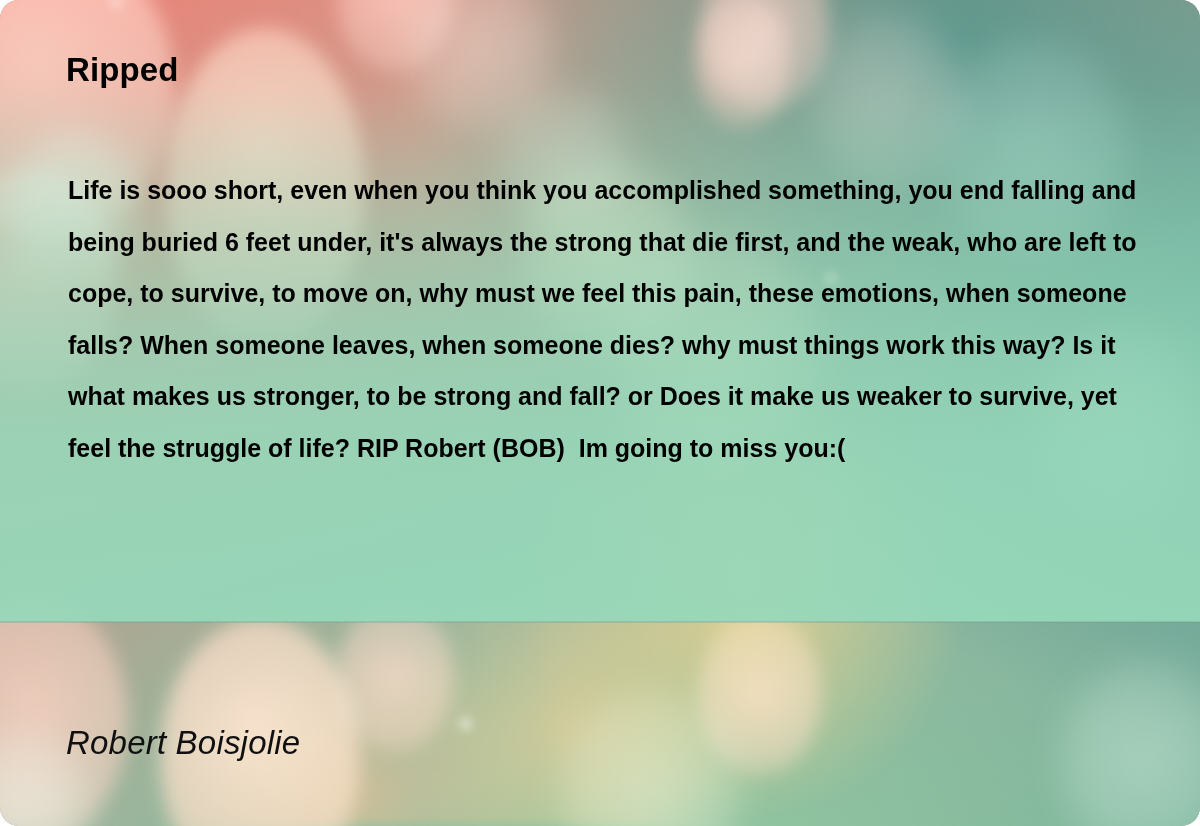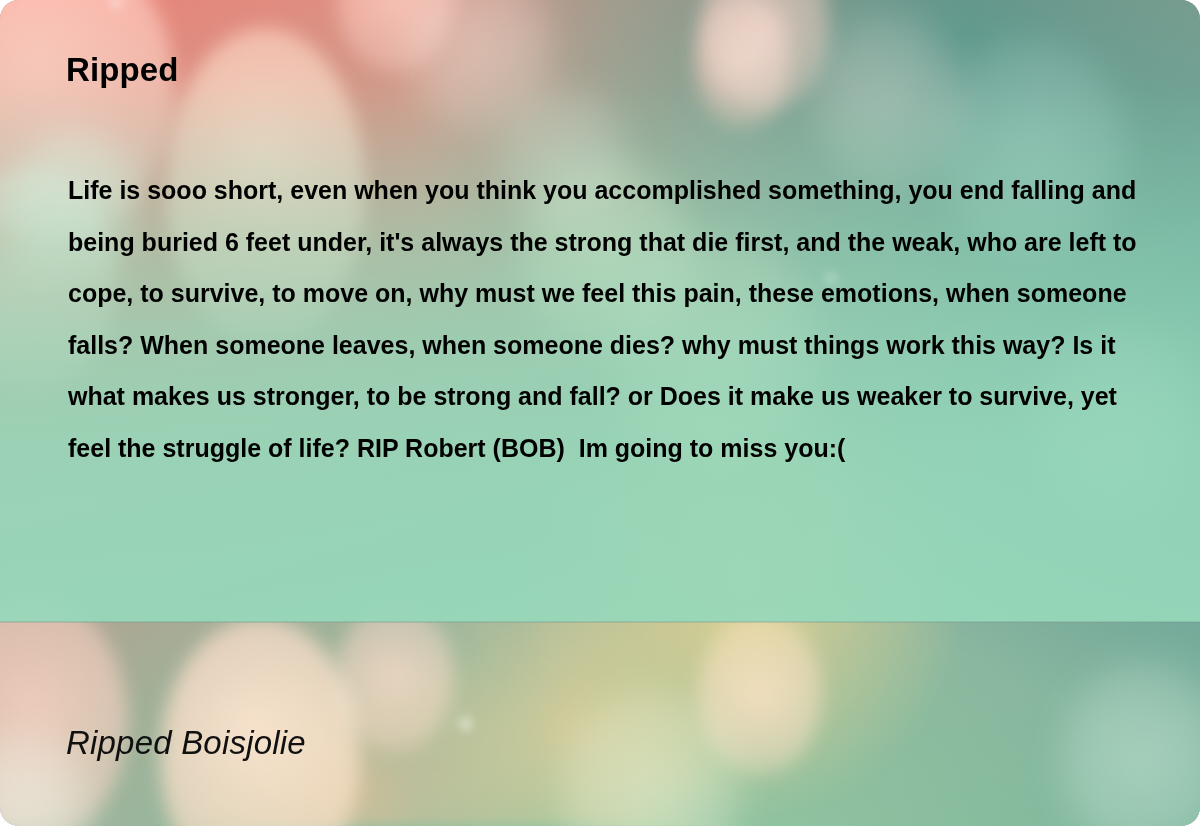--- a/index.html
+++ b/index.html
@@ -178,16 +178,16 @@
   </div>
 
   <div class="mint-overlay"></div>
   <div class="panel-divider"></div>
 
   <div class="content">
     <h1 class="poem-title">Ripped</h1>
 
     <p class="poem-body">Life is sooo short, even when you think you accomplished something, you end falling and being buried 6 feet under, it's always the strong that die first, and the weak, who are left to cope, to survive, to move on, why must we feel this pain, these emotions, when someone falls? When someone leaves, when someone dies? why must things work this way? Is it what makes us stronger, to be strong and fall? or Does it make us weaker to survive, yet feel the struggle of life? RIP Robert (BOB)  Im going to miss you:(</p>
 
-    <p class="poem-author">Ripped Boisjolie</p>
+    <p class="poem-author">Robert Boisjolie</p>
   </div>
 
 </div>
 
 </body></html>

